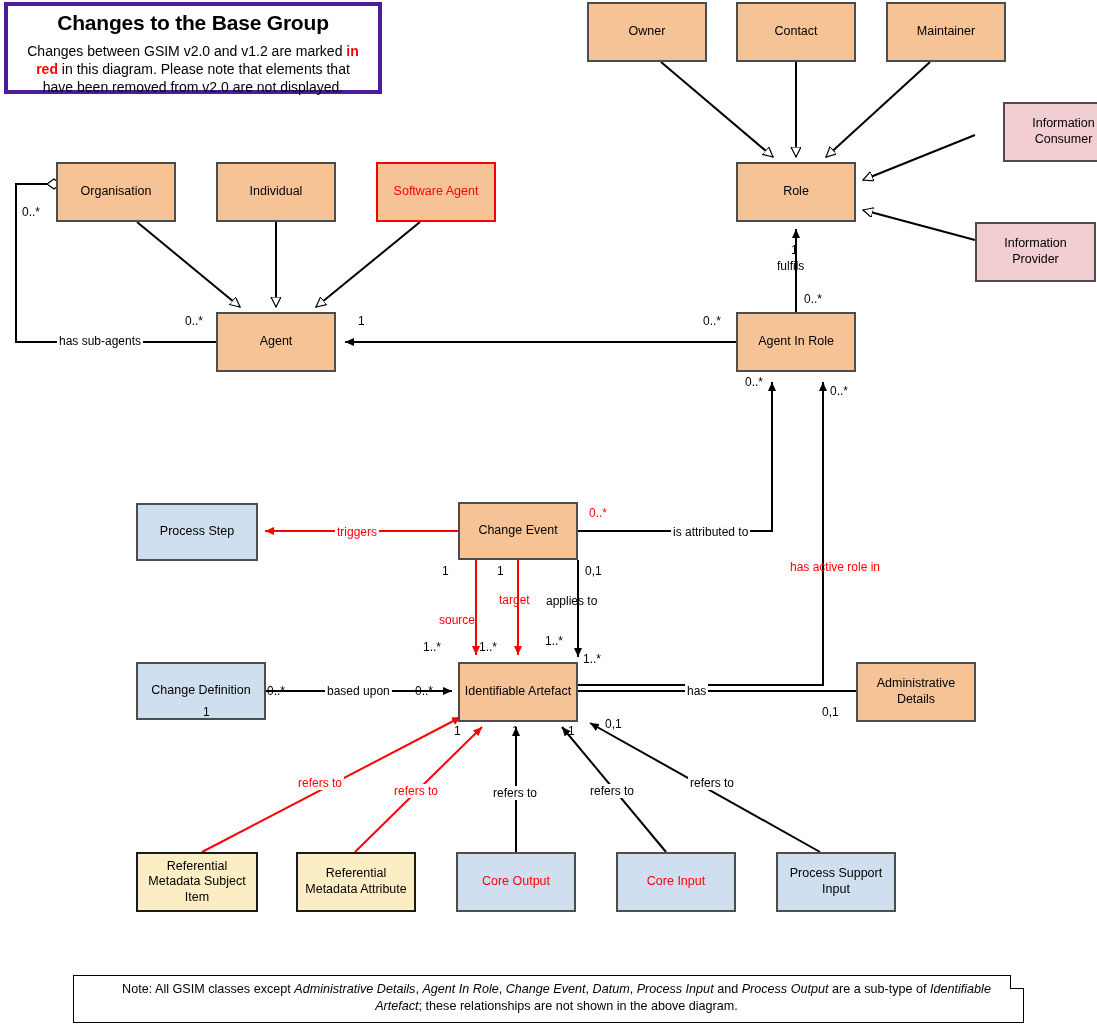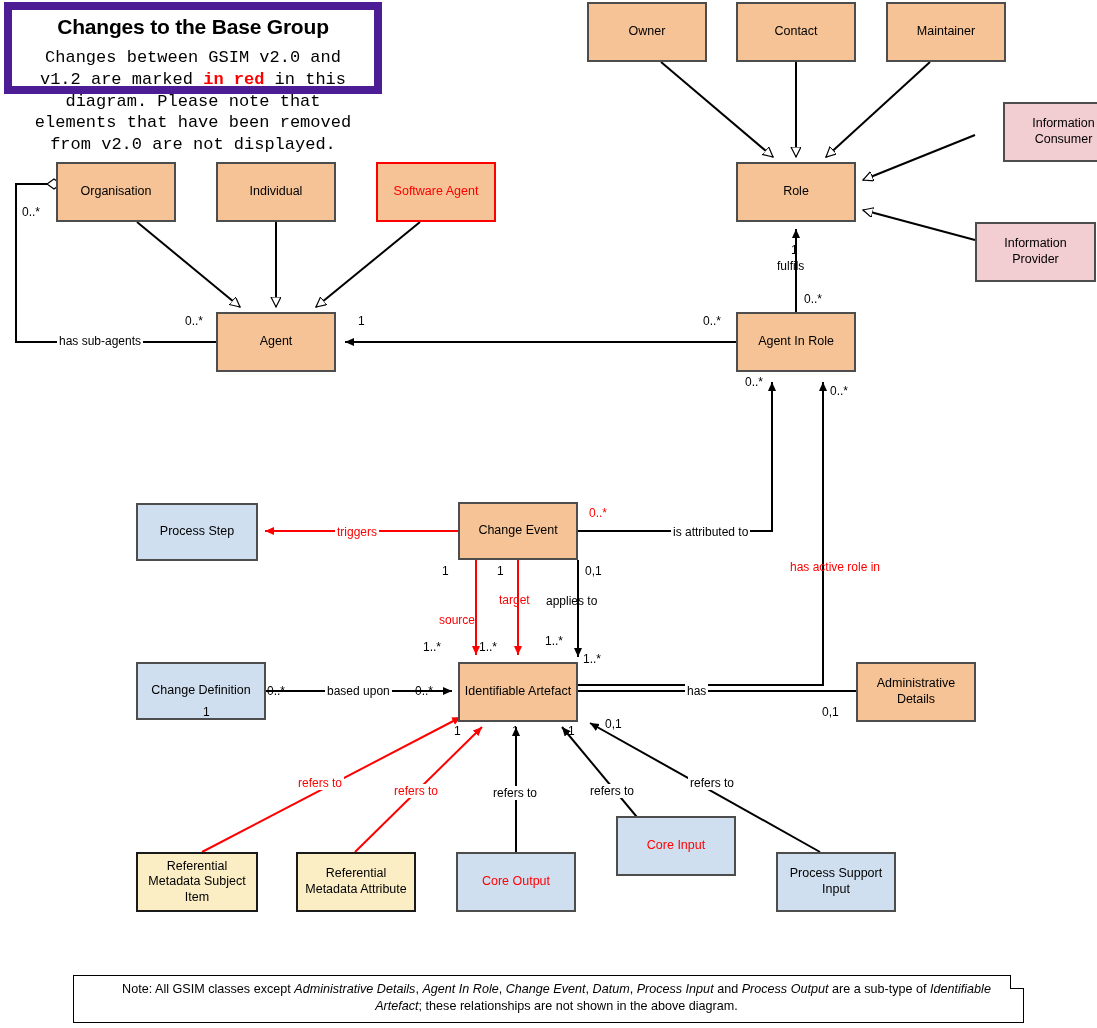--- a/index.html
+++ b/index.html
@@ -44,38 +44,37 @@
   .n-pink   { background: #f2cdd2; }
   .n-cream  { background: #fbeec5; border-color: #1a1a1a; }
   .n-redborder { border: 2px solid #ff0000; background: #f5c396; }
   .t-red { color: #ff0000; }
 
   .title-box {
     position: absolute;
     left: 4px; top: 2px;
     width: 378px; height: 92px;
     box-sizing: border-box;
-    border: 8px solid #4c1d95;
+    border: 4px solid #4c1d95;
     background: #ffffff;
     padding: 5px 10px 4px 10px;
     z-index: 6;
   }
   .title-box h1 {
     margin: 0 0 3px 0;
     font-size: 21px;
     font-weight: bold;
     text-align: center;
     letter-spacing: -0.2px;
   }
   .title-box p {
     margin: 8px;
-    font-size: 17px;
+    font-size: 14px;
     line-height: 1.28;
     text-align: center;
-    font-family: Liberation Mono, monospace;
   }
   .title-box .red { color: #ff0000; font-weight: bold; }
 
   .note-box {
     position: absolute;
     left: 73px; top: 975px;
     width: 951px; height: 48px;
     box-sizing: border-box;
     border: 1px solid #000000;
     background: #ffffff;
@@ -260,21 +259,21 @@
   </div>
 
   <div class="node n-cream" style="left:296px;top:852px;width:120px;height:60px;">
     <span>Referential Metadata Attribute</span>
   </div>
 
   <div class="node n-blue" style="left:456px;top:852px;width:120px;height:60px;">
     <span class="t-red">Core Output</span>
   </div>
 
-  <div class="node n-blue" style="left:616px;top:816px;width:120px;height:60px;">
+  <div class="node n-blue" style="left:616px;top:852px;width:120px;height:60px;">
     <span class="t-red">Core Input</span>
   </div>
 
   <div class="node n-blue" style="left:776px;top:852px;width:120px;height:60px;">
     <span>Process Support Input</span>
   </div>
 
   <div class="lbl" style="left:22px;top:205px;">0..*</div>
   <div class="lbl bg" style="left:57px;top:334px;">has sub-agents</div>
   <div class="lbl" style="left:185px;top:314px;">0..*</div>

